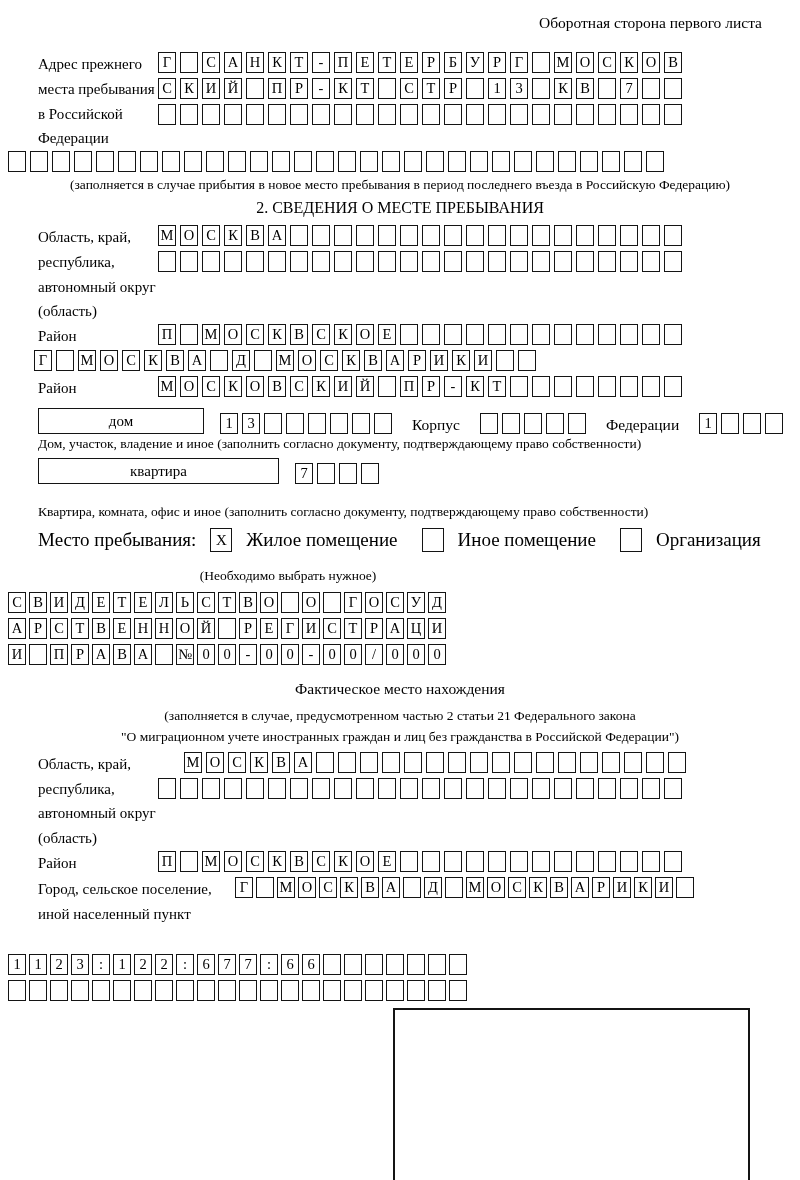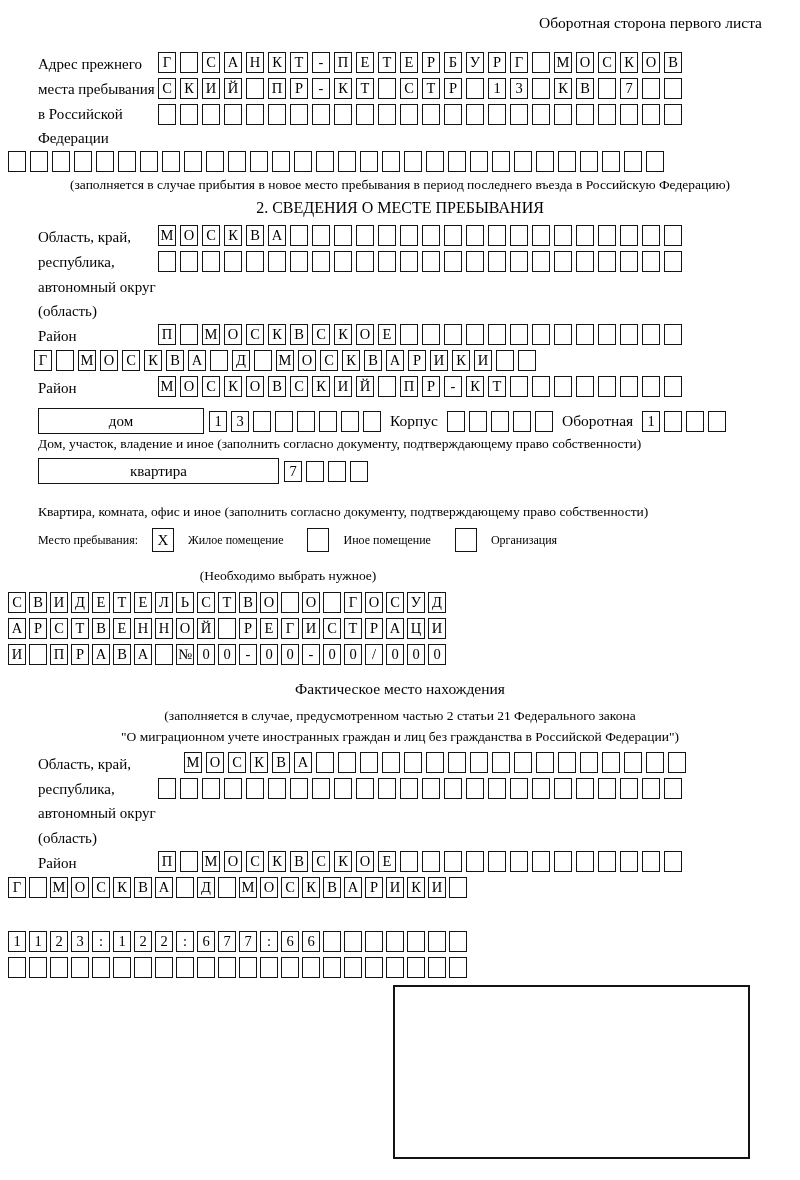--- a/index.html
+++ b/index.html
@@ -25,30 +25,30 @@
     font-family:"Liberation Serif","DejaVu Serif",serif;
   }
   .offset26 { margin-left:26px; }
 
   .caption { font-size:13.5px; }
   .caption.center { text-align:center; }
   .caption.leftpad { padding-left:30px; }
 
   .section-title { text-align:center; font-weight:normal; font-size:16px; margin:6px 0 8px 0; }
 
-  .house-row { display:flex; align-items:center; gap:5px; margin:6px 0 2px 0; padding-left:30px; }
+  .house-row { display:flex; align-items:flex-end; gap:16px; margin:6px 0 2px 0; padding-left:30px; }
   .wide-box { border:1.6px solid #141414; height:26px; text-align:center; line-height:24px; font-size:15px; }
   .wide-box.dom { width:166px; }
   .wide-box.kvartira { width:241px; }
   .inline-label { font-size:15.5px; padding:0 4px; }
   .house-row .boxrow, .choice-row .boxrow { margin-bottom:0; }
 
   .choice-row { display:flex; align-items:center; gap:14px; padding-left:30px; margin:8px 0 2px 0; }
   .choice-row .cell { width:22px; height:24px; line-height:22px; font-size:15px; }
-  .choice-label { font-size:12px; }
+  .choice-label { font-size:19px; }
 
   .doc-field .label-col { flex:0 0 252px; }
   .wide-label .label-col { flex:0 0 227px; }
 
   .subnote { text-align:center; font-size:13.5px; line-height:1.55; }
 
   .stamp-box {
     margin-left:385px; margin-top:2px;
     width:357px; height:174px; border:2px solid #141414;
   }
@@ -343,21 +343,21 @@
       <span class="cell"></span>
     </div>
   <span class="inline-label">Корпус</span>
   <div class="boxrow">
       <span class="cell"></span>
       <span class="cell"></span>
       <span class="cell"></span>
       <span class="cell"></span>
       <span class="cell"></span>
     </div>
-  <span class="inline-label">Оборотная</span>
+  <span class="inline-label">Федерации</span>
   <div class="boxrow">
       <span class="cell">1</span>
       <span class="cell"></span>
       <span class="cell"></span>
       <span class="cell"></span>
     </div>
 </div>
 <div class="caption leftpad">Дом, участок, владение и иное (заполнить согласно документу, подтверждающему право собственности)</div>
 
 <div class="house-row mt6">
@@ -549,20 +549,21 @@
         <span class="cell"></span>
         <span class="cell"></span>
         <span class="cell"></span>
         <span class="cell"></span>
         <span class="cell"></span>
       </div>
   </div>
 </div>
 
 <div class="field wide-label">
+  <div class="label-col">Город, сельское поселение, иной населенный пункт</div>
   <div class="rows-col">
     <div class="boxrow gap3">
         <span class="cell">Г</span>
         <span class="cell"></span>
         <span class="cell">М</span>
         <span class="cell">О</span>
         <span class="cell">С</span>
         <span class="cell">К</span>
         <span class="cell">В</span>
         <span class="cell">А</span>

